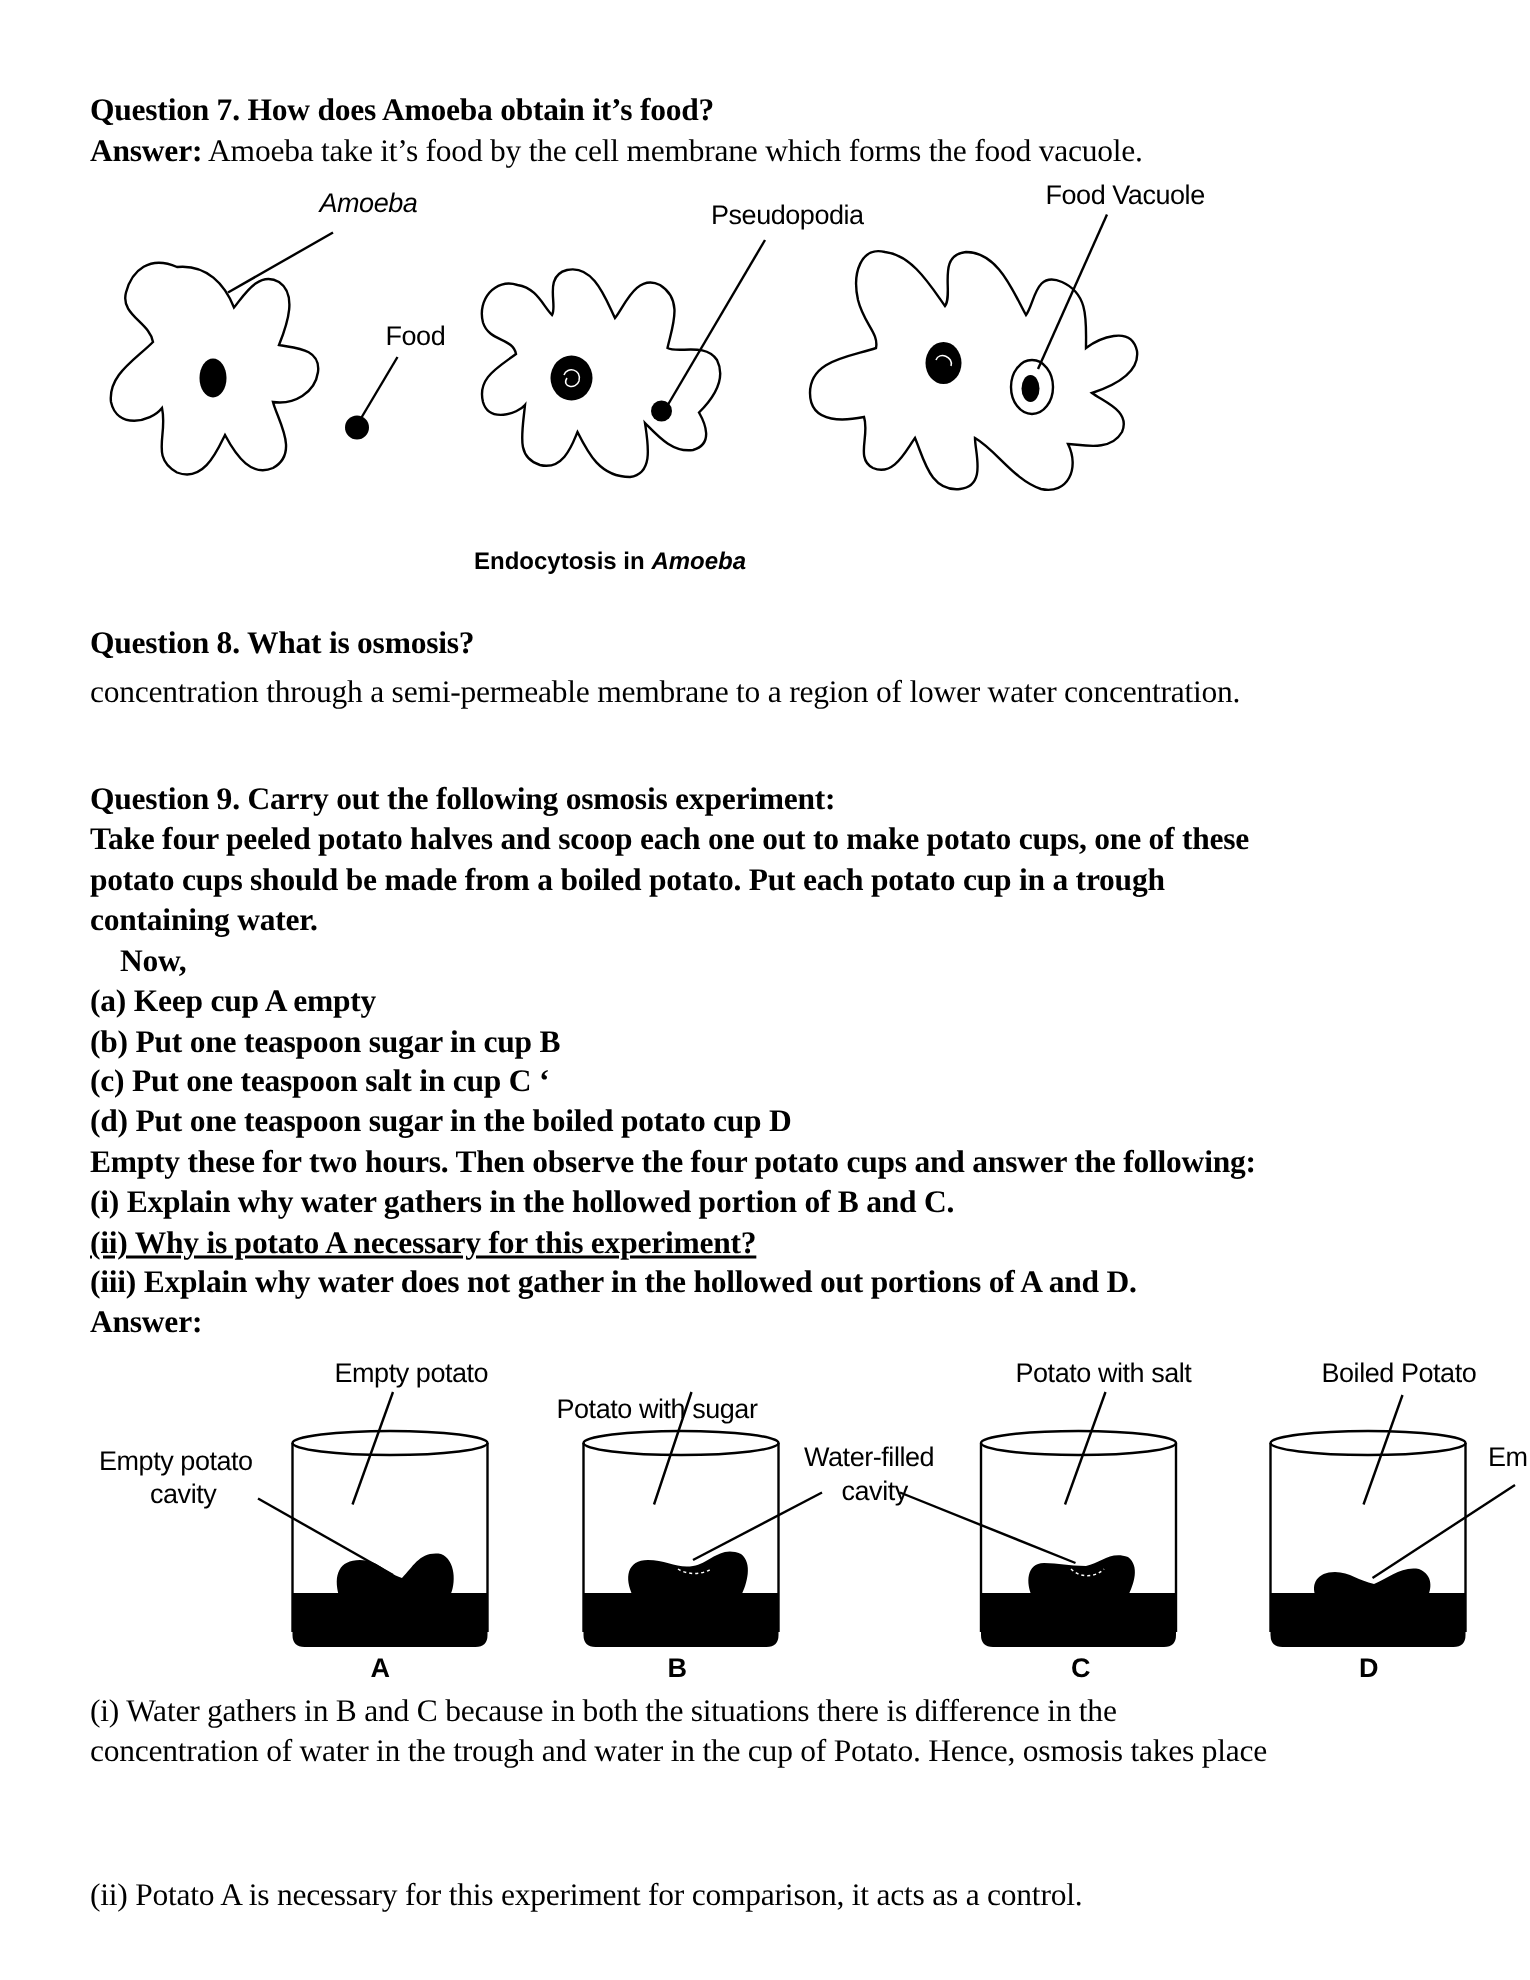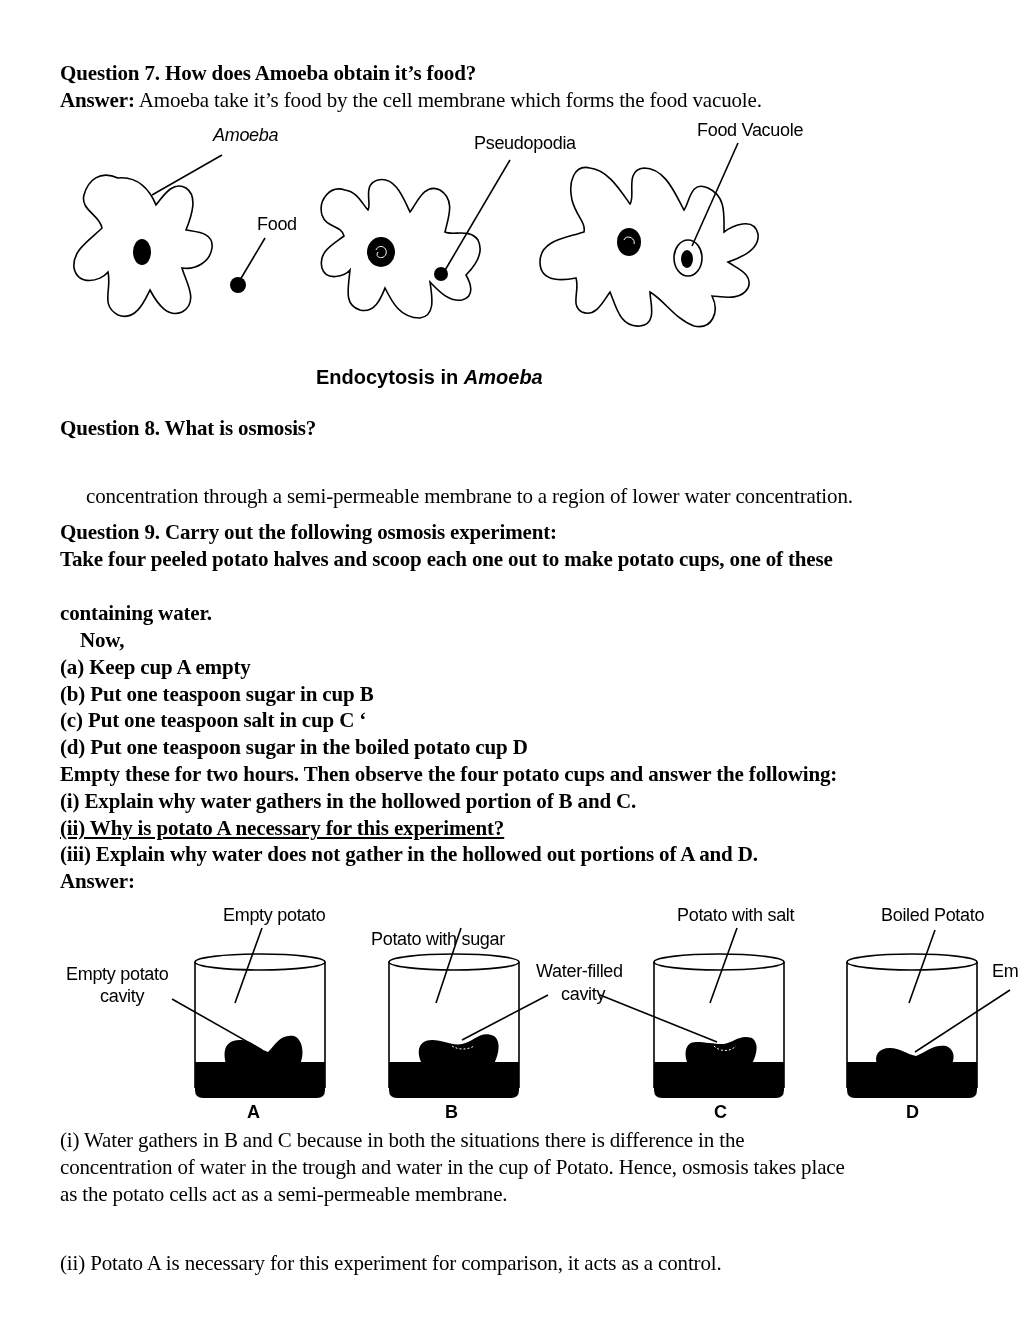--- a/index.html
+++ b/index.html
@@ -1,21 +1,21 @@
 <!DOCTYPE html>
 <html><head>
 <meta charset="utf-8">
 <style>
   html, body { margin: 0; padding: 0; background: #ffffff; }
   body { width: 1020px; height: 1320px; position: relative; overflow: hidden; color: #000; }
   .page { position: absolute; left: 0; top: 0; width: 1020px; height: 1320px; border-radius: 12px; }
   .t { position: absolute; left: 60px; font-family: "Liberation Serif", serif; font-size: 21px; line-height: 27px; white-space: nowrap; letter-spacing: -0.15px; }
   .b { font-weight: bold; }
   .lbl { font-family: "Liberation Sans", sans-serif; font-size: 18px; position: absolute; white-space: nowrap; letter-spacing: -0.3px; }
-  .cap { font-family: "Liberation Sans", sans-serif; font-weight: bold; font-size: 20px; position: absolute; white-space: nowrap; }
+  .cap { font-family: "Liberation Sans", sans-serif; font-weight: bold; font-size: 16px; position: absolute; white-space: nowrap; }
   .letter { font-family: "Liberation Sans", sans-serif; font-weight: bold; font-size: 18px; position: absolute; }
   svg { position: absolute; left: 0; top: 0; }
 </style>
 </head>
 <body>
 
 <div class="page">
 
   <div class="t b" style="top:60px;">Question 7. How does Amoeba obtain it’s food?</div>
   <div class="t" style="top:87px;"><span class="b">Answer:</span><span> Amoeba take it’s food by the cell membrane which forms the food vacuole.</span></div>
@@ -51,24 +51,25 @@
       </g>
     </svg>
     <div class="lbl" style="left:213px; top:125px; font-style:italic;">Amoeba</div>
     <div class="lbl" style="left:257px; top:214px;">Food</div>
     <div class="lbl" style="left:474px; top:133px;">Pseudopodia</div>
     <div class="lbl" style="left:697px; top:120px;">Food Vacuole</div>
     <div class="cap" style="left:316px; top:366px;"><span>Endocytosis in </span><i>Amoeba</i></div>
   </div>
 
   <div class="t b" style="top:415px;">Question 8. What is osmosis?</div>
-  <div class="t" style="top:483px;margin-left:26px;">concentration through a semi-permeable membrane to a region of lower water concentration.</div>
+  <div class="t" style="top:448px;">concentration through a semi-permeable membrane to a region of lower water concentration.</div>
 
   <div class="t b" style="top:519px;">Question 9. Carry out the following osmosis experiment:</div>
   <div class="t b" style="top:546px;">Take four peeled potato halves and scoop each one out to make potato cups, one of these</div>
+  <div class="t b" style="top:573px;">potato cups should be made from a boiled potato. Put each potato cup in a trough</div>
   <div class="t b" style="top:600px;">containing water.</div>
   <div class="t b" style="top:627px;margin-left:20px;">Now,</div>
   <div class="t b" style="top:654px;">(a) Keep cup A empty</div>
   <div class="t b" style="top:707px;">(c) Put one teaspoon salt in cup C ‘</div>
   <div class="t b" style="top:681px;">(b) Put one teaspoon sugar in cup B</div>
   <div class="t b" style="top:734px;">(d) Put one teaspoon sugar in the boiled potato cup D</div>
   <div class="t b" style="top:761px;">Empty these for two hours. Then observe the four potato cups and answer the following:</div>
   <div class="t b" style="top:788px;">(i) Explain why water gathers in the hollowed portion of B and C.</div>
   <div class="t b" style="top:815px;text-decoration:underline;">(ii) Why is potato A necessary for this experiment?</div>
   <div class="t b" style="top:841px;">(iii) Explain why water does not gather in the hollowed out portions of A and D.</div>
@@ -134,16 +135,15 @@
     <div class="lbl" style="left:677px; top:905px;">Potato with salt</div>
     <div class="letter" style="left:714px; top:1102px;">C</div>
 
     <div class="lbl" style="left:881px; top:905px;">Boiled Potato</div>
     <div class="lbl" style="left:992px; top:961px;">Em</div>
     <div class="letter" style="left:906px; top:1102px;">D</div>
   </div>
 
   <div class="t" style="top:1127px;">(i) Water gathers in B and C because in both the situations there is difference in the</div>
   <div class="t" style="top:1154px;">concentration of water in the trough and water in the cup of Potato. Hence, osmosis takes place</div>
-  <div class="t" style="top:1181px;">as the potato cells act as a semi-permeable membrane.</div>
   <div class="t" style="top:1207px;margin-top:43px;">(ii) Potato A is necessary for this experiment for comparison, it acts as a control.</div>
 
 </div>
 
 </body></html>

